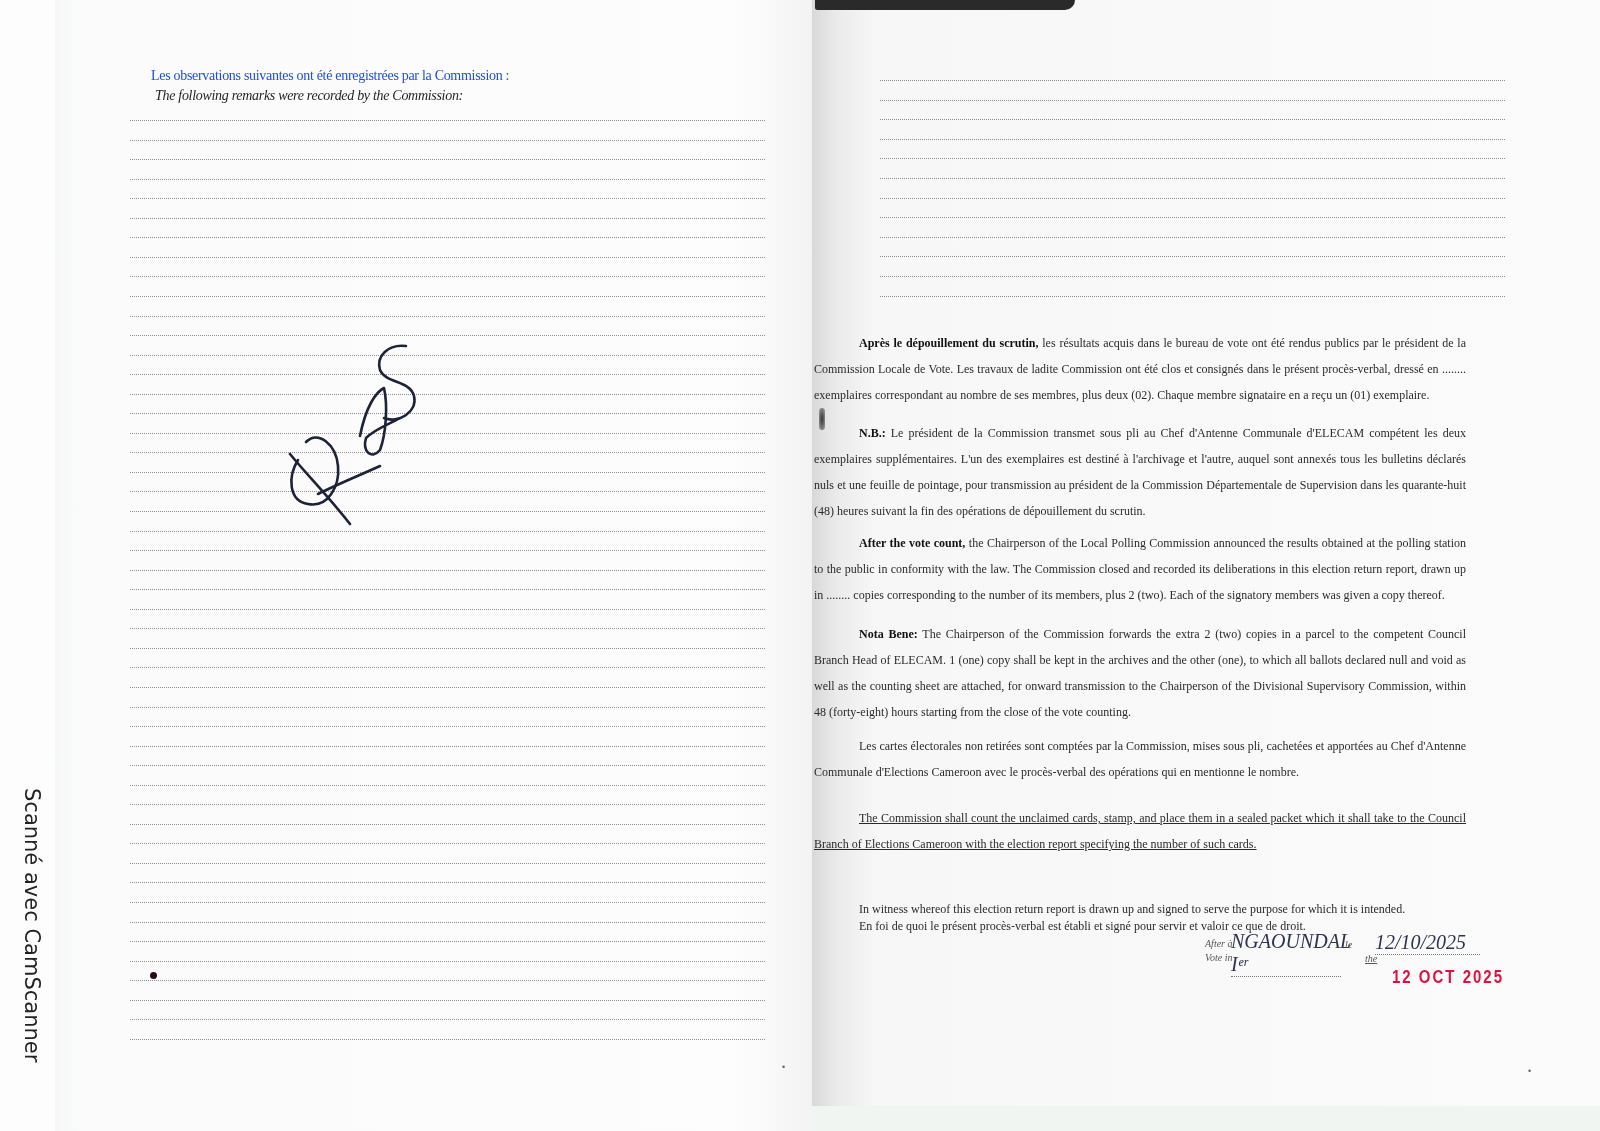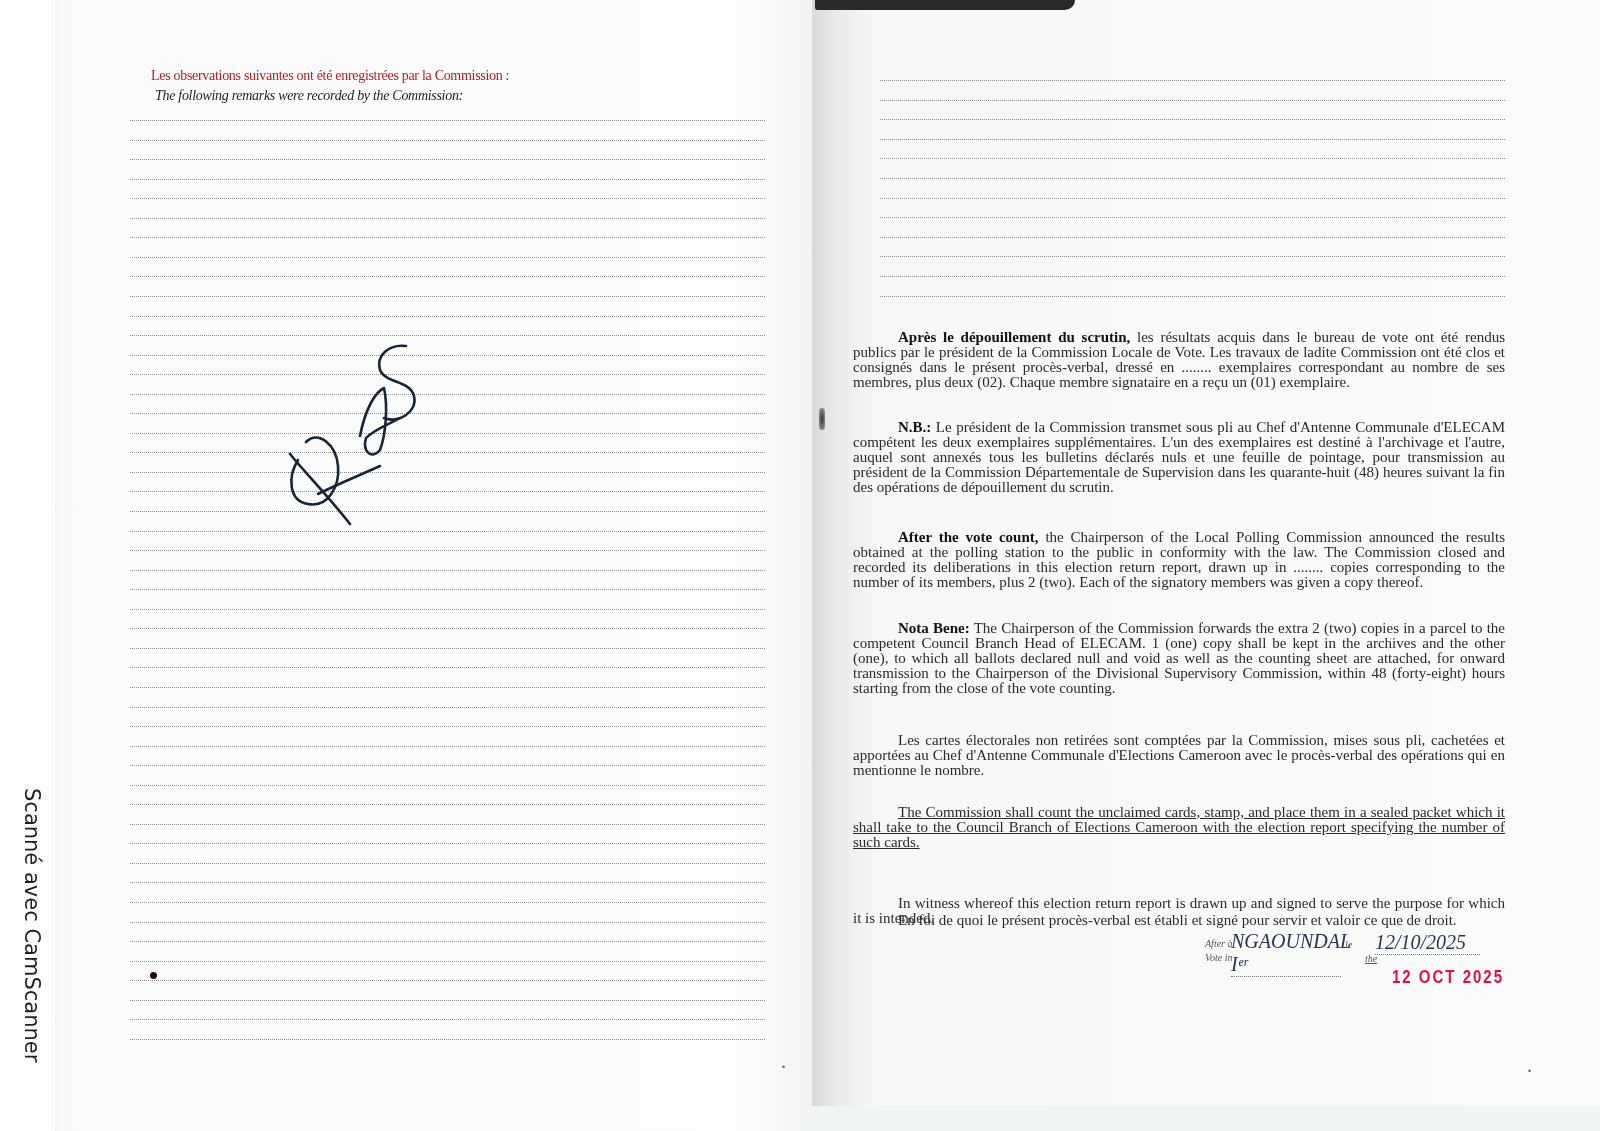--- a/index.html
+++ b/index.html
@@ -3,28 +3,28 @@
 <meta charset="utf-8">
 <style>
   html,body{margin:0;padding:0;}
   body{width:1600px;height:1131px;position:relative;overflow:hidden;background:#ffffff;font-family:"Liberation Sans",sans-serif;}
   .scan-bg{position:absolute;inset:0;background:#fdfdfd;}
   .page{position:absolute;top:0;bottom:0;}
   .page-left{left:55px;width:758px;background:linear-gradient(90deg,#f6f8f7 0%,#fbfbfb 4%,#fdfdfd 90%,#f3f3f3 100%);}
   .page-right{left:812px;width:788px;background:linear-gradient(90deg,#d8d8d8 0%,#eaeaea 3%,#f7f7f7 8%,#fbfbfb 100%);}
   .spine-top{position:absolute;left:815px;top:0;width:260px;height:10px;background:#2a2a2a;border-radius:0 0 40px 10px;}
   .spine-bottom{position:absolute;left:812px;top:1106px;width:788px;height:25px;background:#f1f5f1;}
-  .heading-fr{position:absolute;left:151px;top:68px;font-family:"Liberation Serif",serif;font-size:14px;color:#b91c1c;letter-spacing:-0.3px;}
+  .heading-fr{position:absolute;left:151px;top:68px;font-family:"Liberation Serif",serif;font-size:14px;color:#1d4ed8;letter-spacing:-0.3px;}
   .heading-en{position:absolute;left:155px;top:88px;font-family:"Liberation Serif",serif;font-style:italic;font-size:14px;color:#1e1e1e;letter-spacing:-0.3px;}
   .rule{position:absolute;height:0;border-top:1.5px dotted #7a7a80;opacity:.85;}
   .rule.l{left:130px;width:635px;}
   .rule.r{left:880px;width:625px;}
   .watermark{position:absolute;left:18px;top:788px;width:30px;height:300px;}
   .watermark span{position:absolute;left:0;top:0;transform-origin:0 0;transform:translate(26px,0) rotate(90deg);white-space:nowrap;font-family:"DejaVu Sans",sans-serif;font-size:21px;color:#222;}
-  .para{position:absolute;left:853px;width:652px;font-family:"Liberation Serif",serif;font-size:15px;line-height:15px;color:#2a2a2a;text-align:justify;}
+  .para{position:absolute;left:814px;width:652px;font-family:"Liberation Serif",serif;font-size:12px;line-height:26px;color:#2a2a2a;text-align:justify;}
   .para .lead{font-weight:bold;color:#111;}
   .para.it{}
   .indent{display:inline-block;width:45px;}
   .sign-block{position:absolute;left:1205px;top:933px;width:300px;height:60px;font-family:"Liberation Serif",serif;font-style:italic;font-size:10px;color:#555;}
   .sign-block .lbl{position:absolute;}
   .hand{position:absolute;font-family:"Liberation Serif",serif;font-style:italic;font-size:20px;color:#2b3350;}
   .stamp{position:absolute;left:1392px;top:968px;font-family:"Liberation Sans",sans-serif;font-weight:bold;font-size:15px;color:#e0103e;letter-spacing:2px;transform:scaleY(1.2);}
   .dot-mark{position:absolute;left:150px;top:972px;width:7px;height:7px;border-radius:50%;background:#2a0a1a;}
   .side-mark{position:absolute;left:819px;top:408px;width:6px;height:22px;background:radial-gradient(#333,#aaa);border-radius:3px;}
   .rasig{position:absolute;left:268px;top:326px;width:160px;height:200px;}

